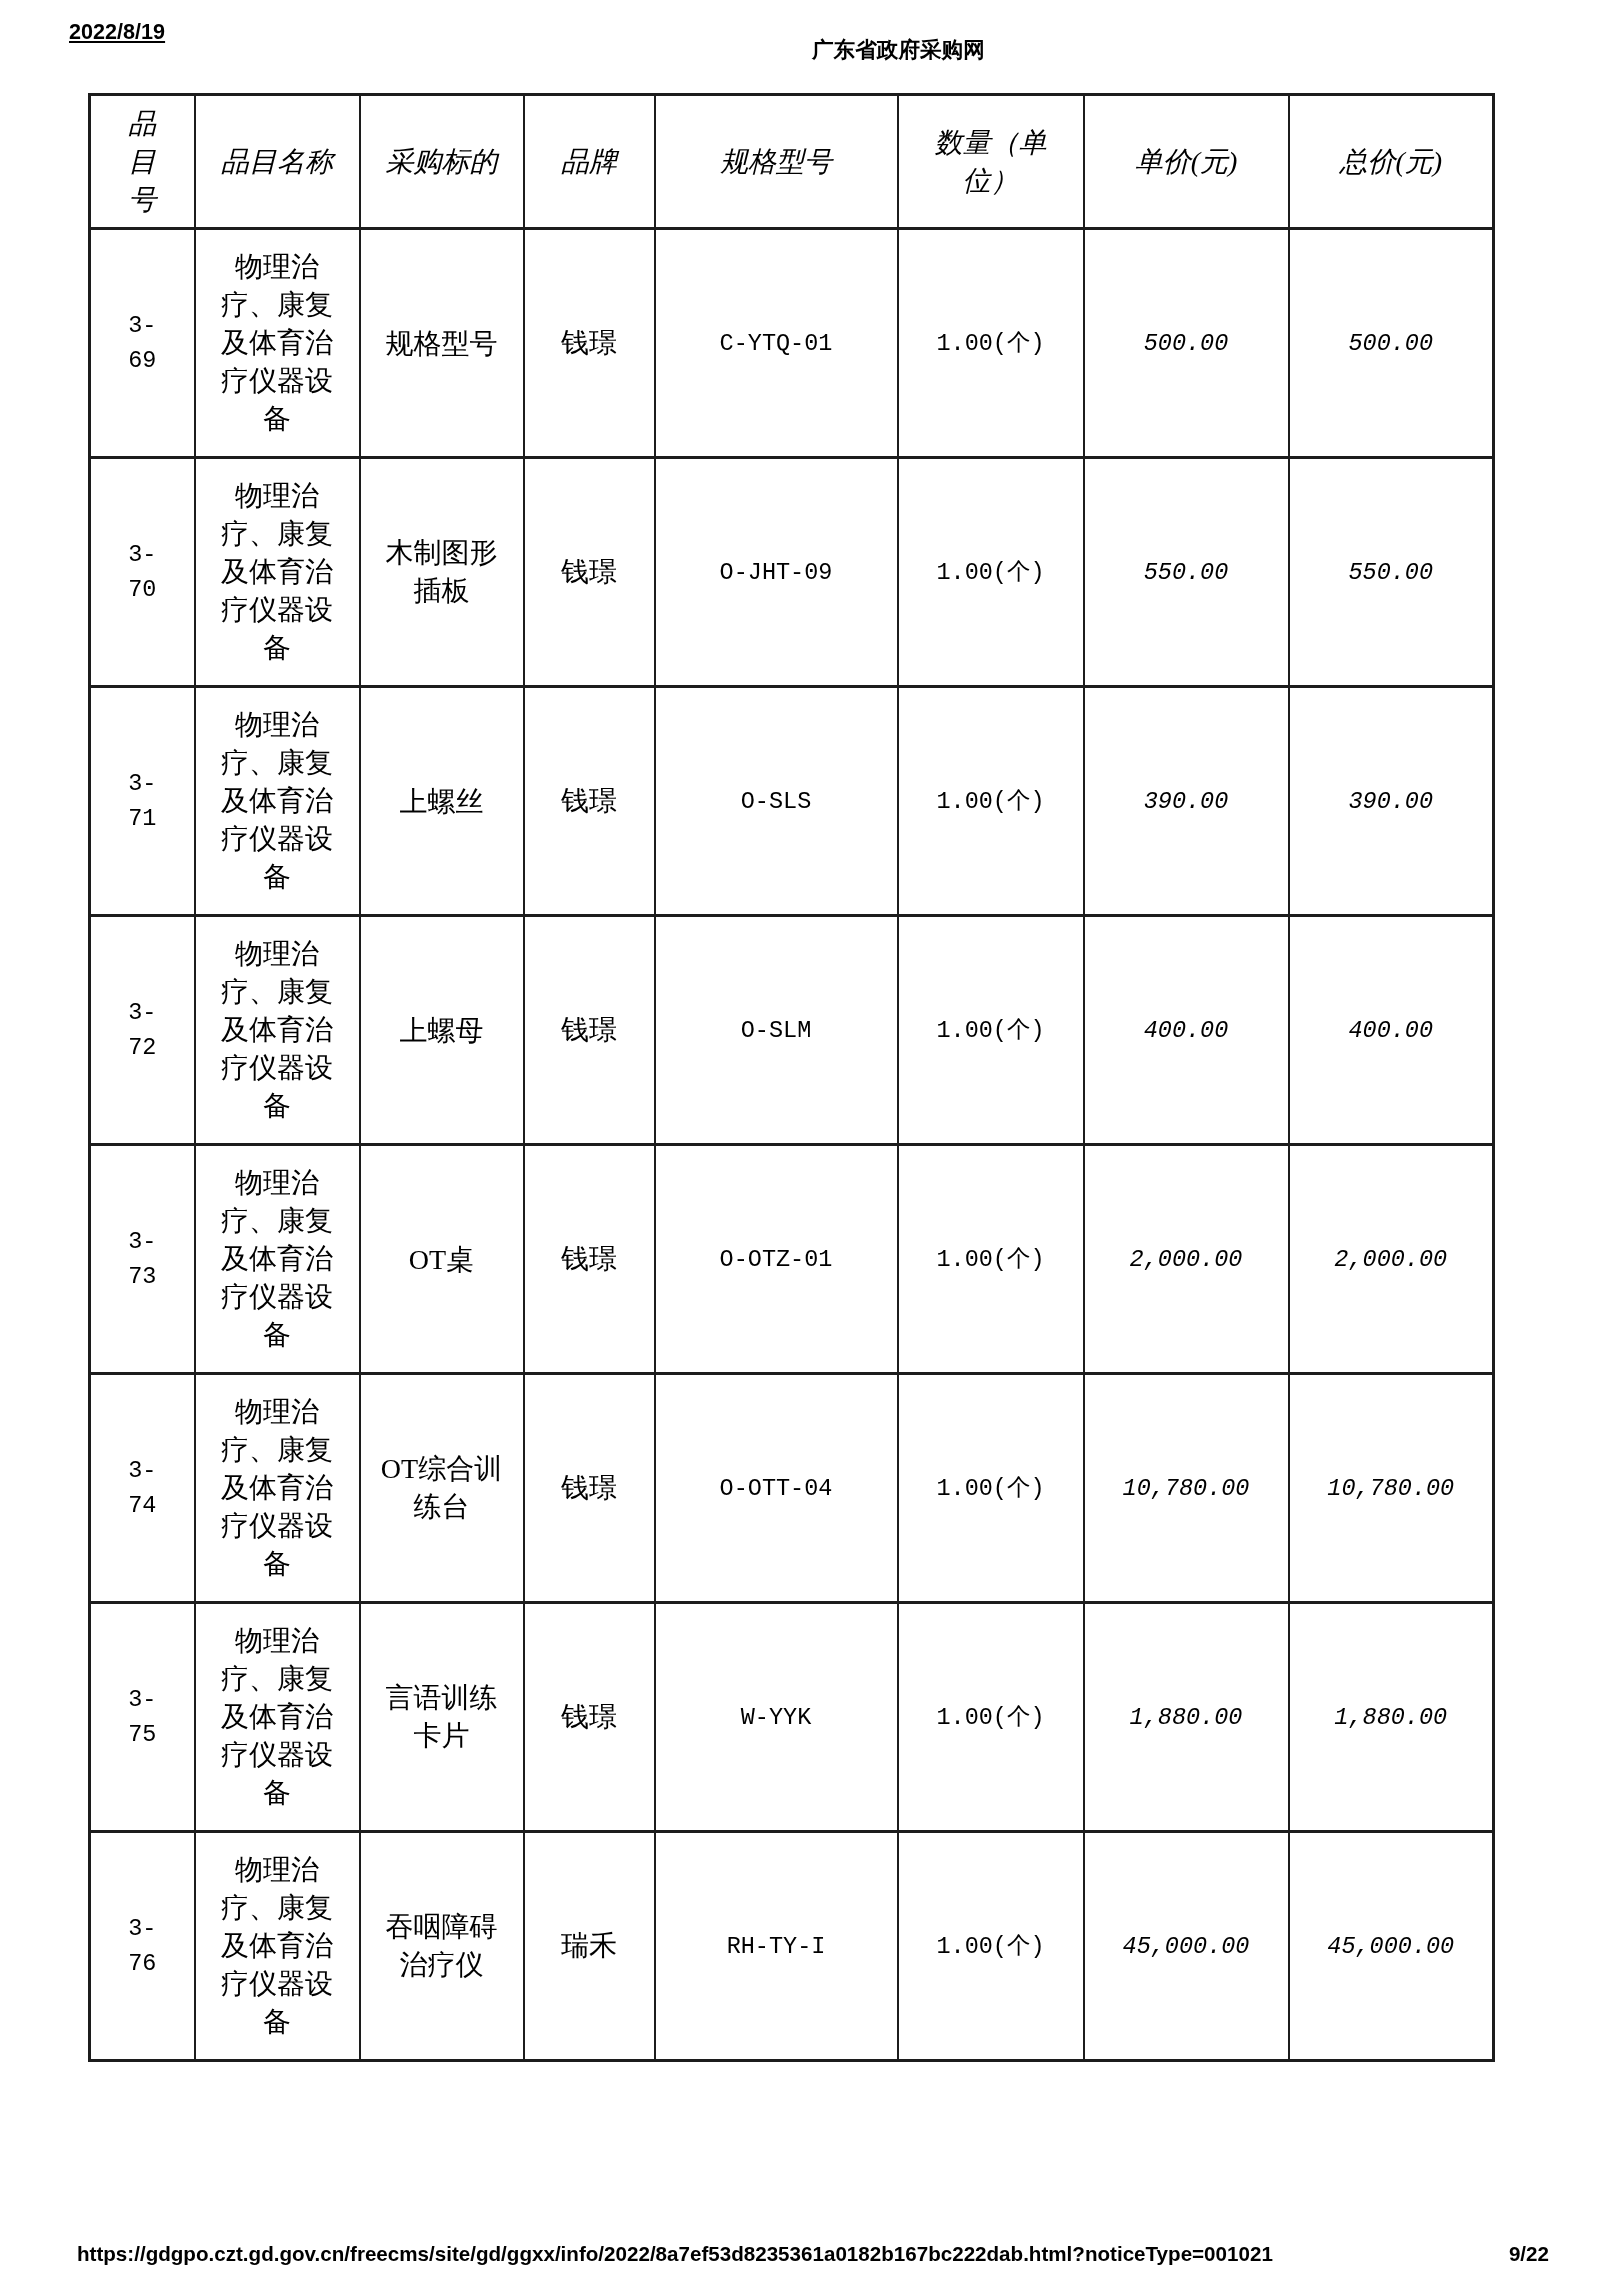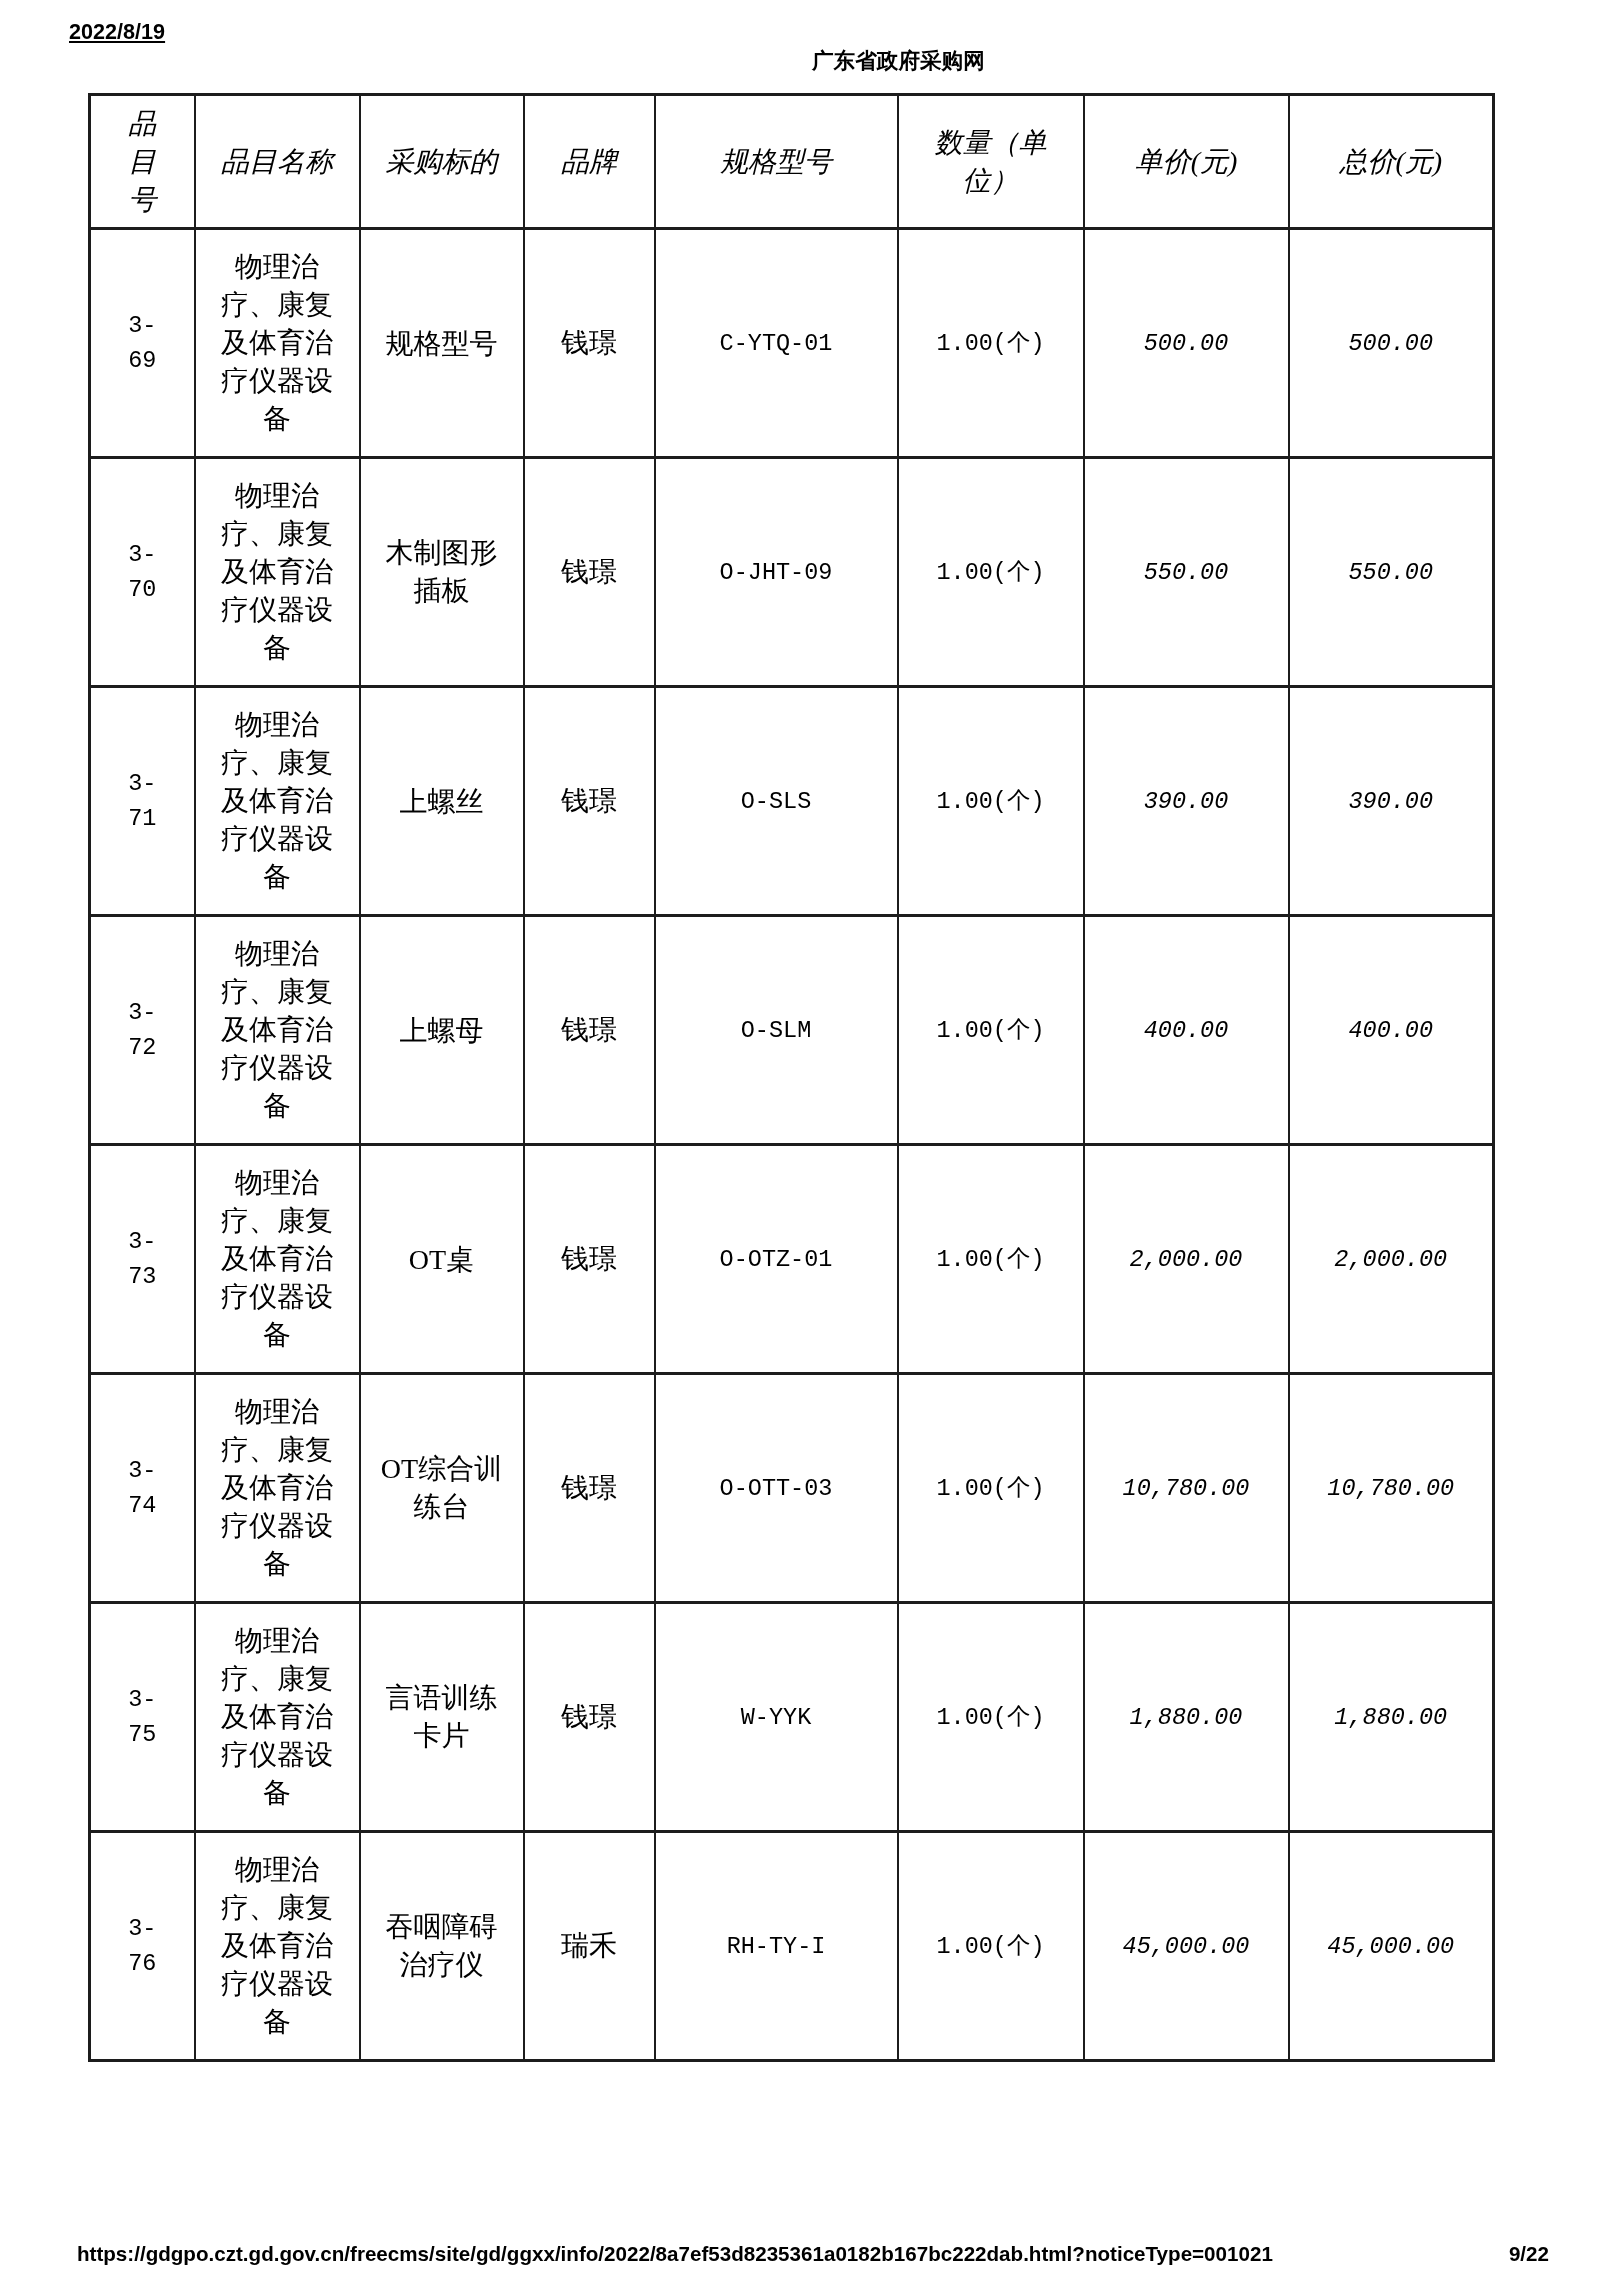--- a/index.html
+++ b/index.html
@@ -8,21 +8,21 @@
     font-family:"Liberation Serif","DejaVu Serif",serif;
     overflow:hidden;
   }
   
   .hdr-date{
     position:absolute;left:69px;top:19px;
     font:700 21.6px "Liberation Sans","DejaVu Sans",sans-serif;
     text-decoration:underline;
   }
   .hdr-title{
-    position:absolute;left:812px;top:46px;
+    position:absolute;left:812px;top:35px;
     font:700 21.6px "Liberation Sans","DejaVu Sans",sans-serif;
     text-align:center;
   }
   .ftr-url{
     position:absolute;left:77px;top:2242px;
     font:700 20.6px "Liberation Sans","DejaVu Sans",sans-serif;
   }
   .ftr-page{
     position:absolute;right:72px;top:2242px;
     font:700 20.6px "Liberation Sans","DejaVu Sans",sans-serif;
@@ -130,21 +130,21 @@
     <td class="mono"><span>O-OTZ-01</span></td>
     <td class="mono"><span>1.00(个)</span></td>
     <td class="c-price mono"><span>2,000.00</span></td>
     <td class="c-price mono"><span>2,000.00</span></td>
   </tr>
       <tr>
     <td class="c-id"><span class="wrap mono">3-74</span></td>
     <td class="c-cat"><span class="wrap">物理治疗、康复及体育治疗仪器设备</span></td>
     <td class="c-item"><span class="wrap">OT综合训练台</span></td>
     <td class="c-brand"><span>钱璟</span></td>
-    <td class="mono"><span>O-OTT-03</span></td>
+    <td class="mono"><span>O-OTT-04</span></td>
     <td class="mono"><span>1.00(个)</span></td>
     <td class="c-price mono"><span>10,780.00</span></td>
     <td class="c-price mono"><span>10,780.00</span></td>
   </tr>
       <tr>
     <td class="c-id"><span class="wrap mono">3-75</span></td>
     <td class="c-cat"><span class="wrap">物理治疗、康复及体育治疗仪器设备</span></td>
     <td class="c-item"><span class="wrap">言语训练卡片</span></td>
     <td class="c-brand"><span>钱璟</span></td>
     <td class="mono"><span>W-YYK</span></td>

